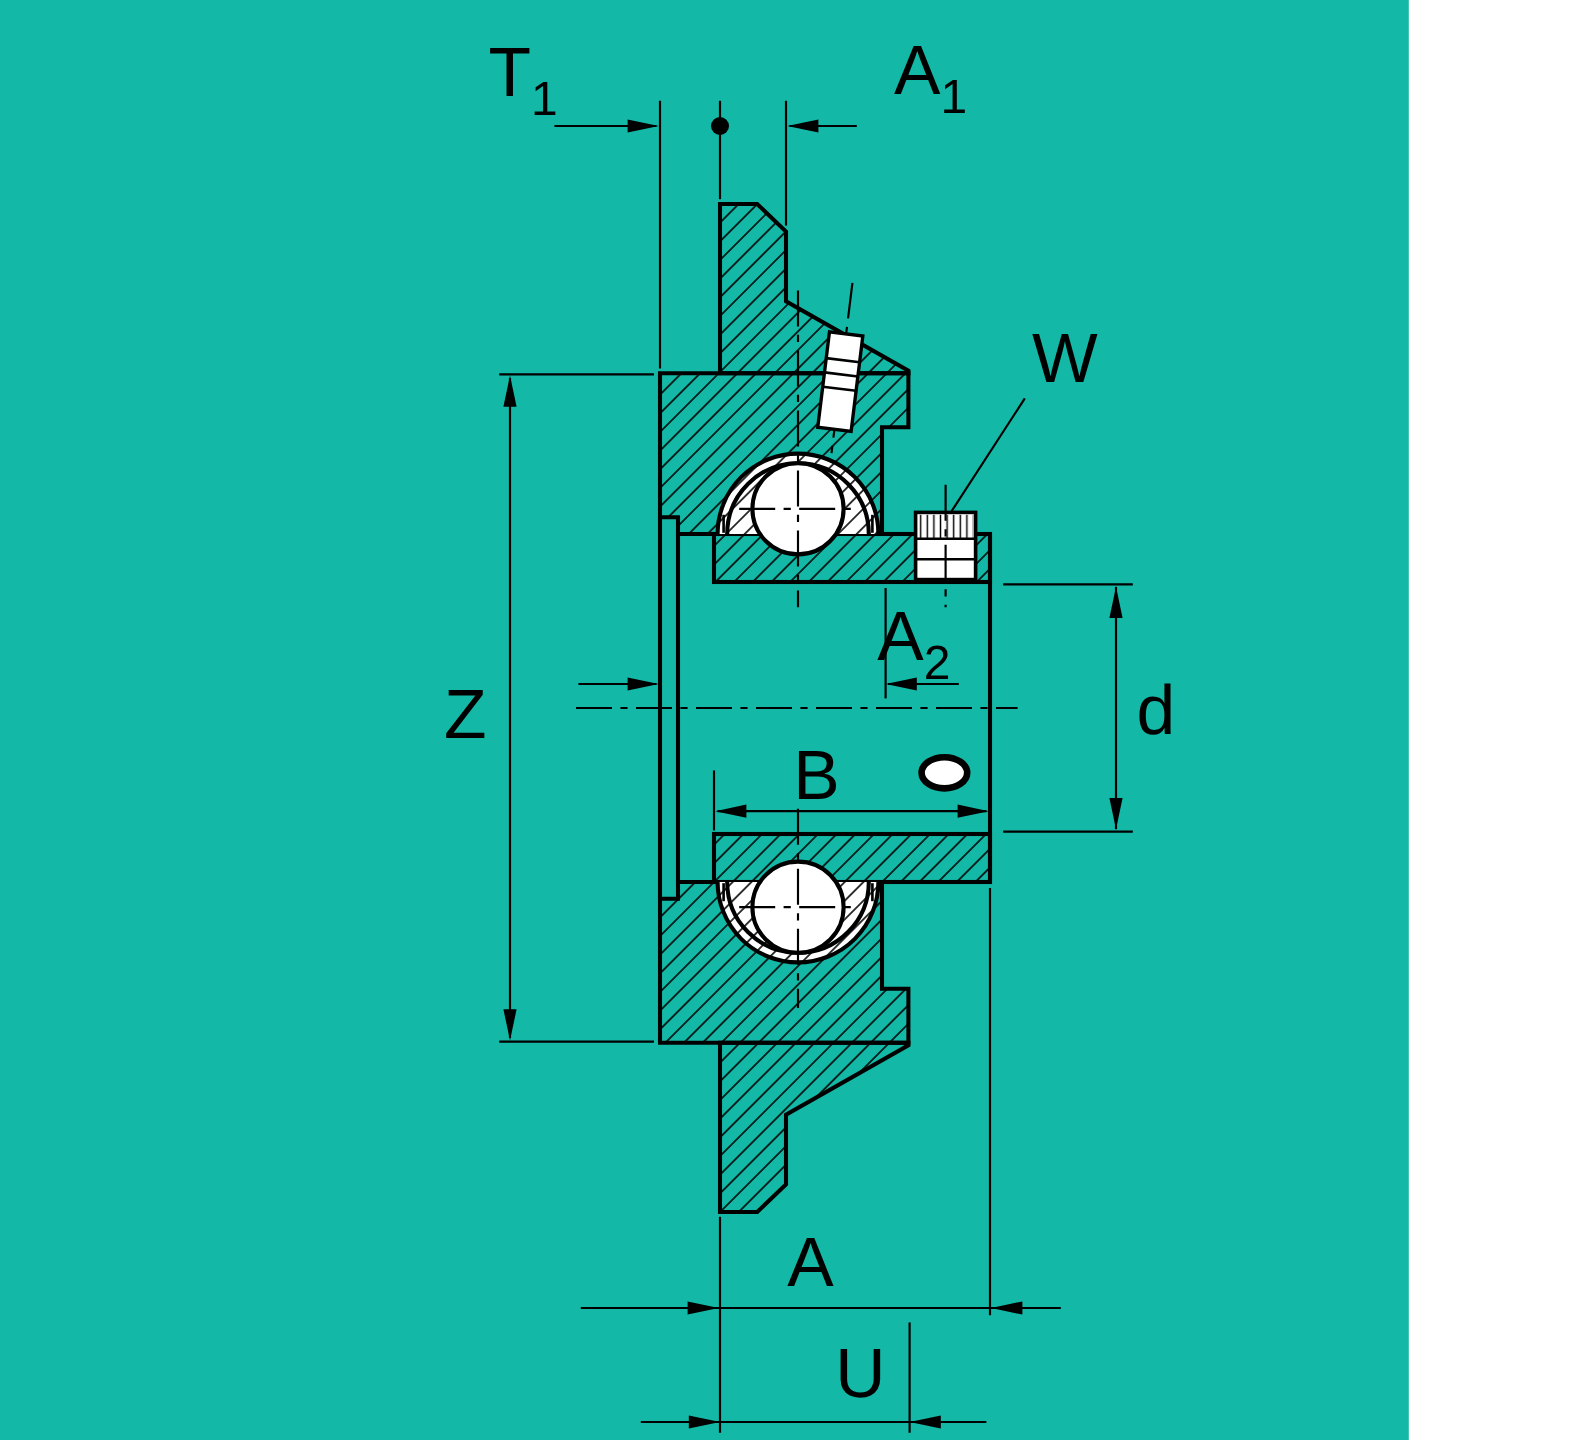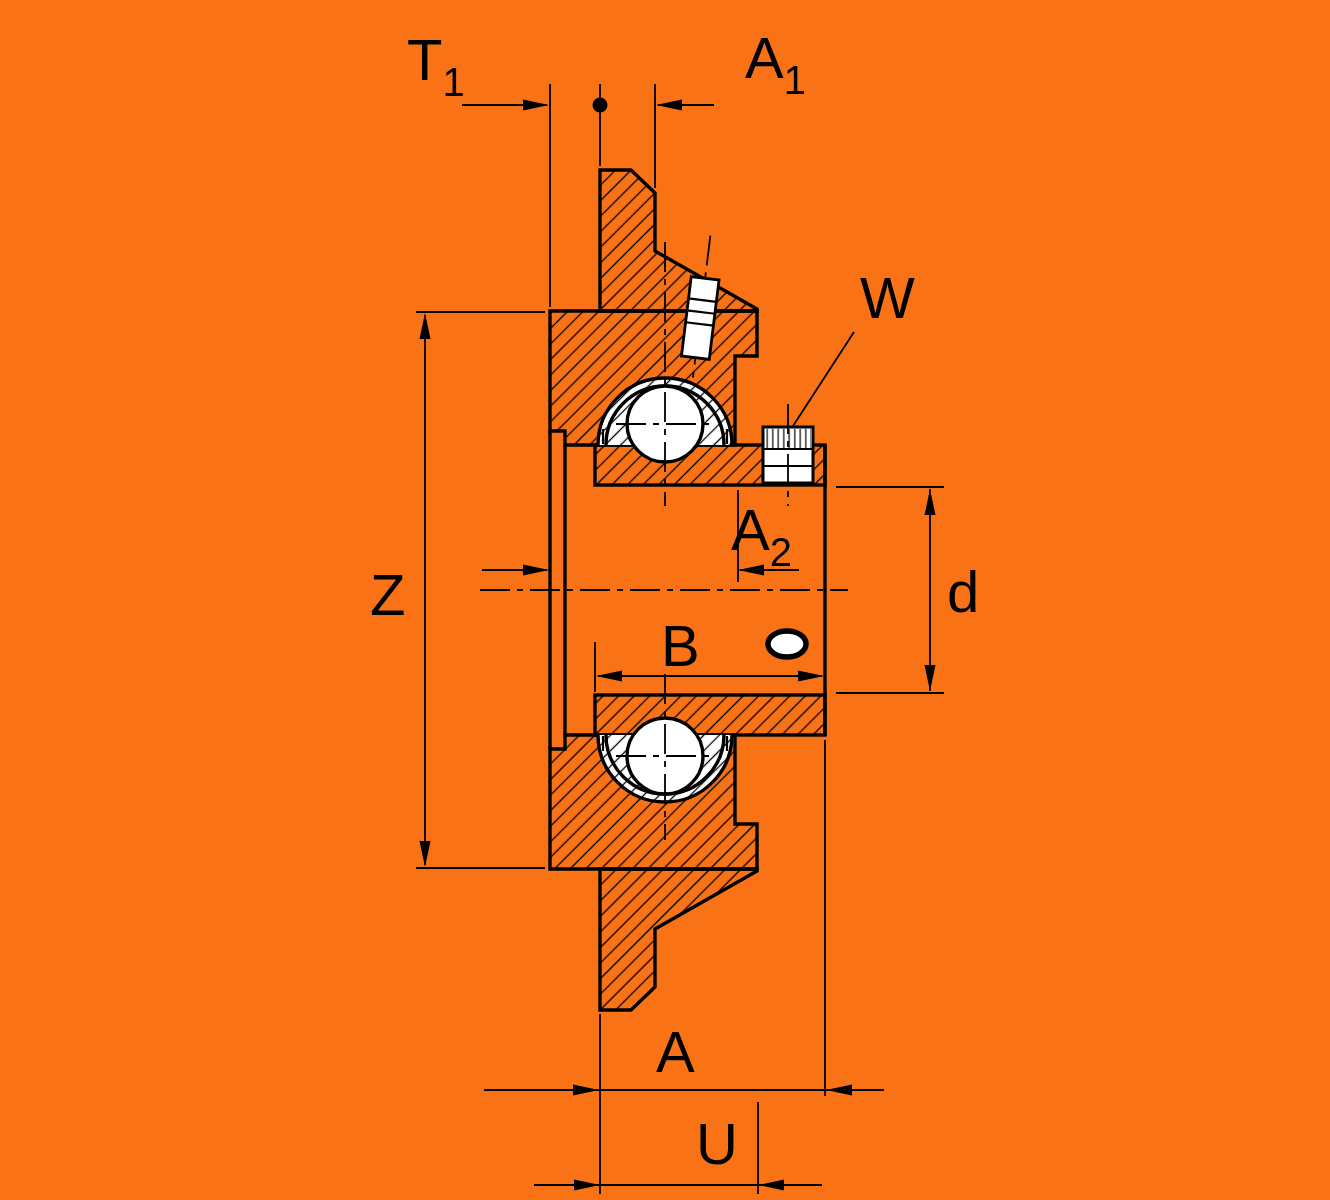--- a/index.html
+++ b/index.html
@@ -1,17 +1,17 @@
 <!DOCTYPE html>
 <html><head>
 <meta charset="utf-8">
 <style>
   html,body { margin:0; padding:0; background:#ffffff; }
   .canvas {
-    width:1330px; height:1200px; background:#f97316; position:relative;
+    width:1174px; height:1200px; background:#14b8a6; position:relative;
     font-family:"Liberation Sans", sans-serif;
   }
   svg { display:block; }
   .lbl {
     font-family:"Liberation Sans", sans-serif;
     font-size:58px; fill:#000;
   }
   .sub { font-size:40px; }
   .outline  { stroke:#000; stroke-width:3.4; fill:none; }
   .hatched  { stroke:#000; stroke-width:3.4; fill:url(#hatch); }

